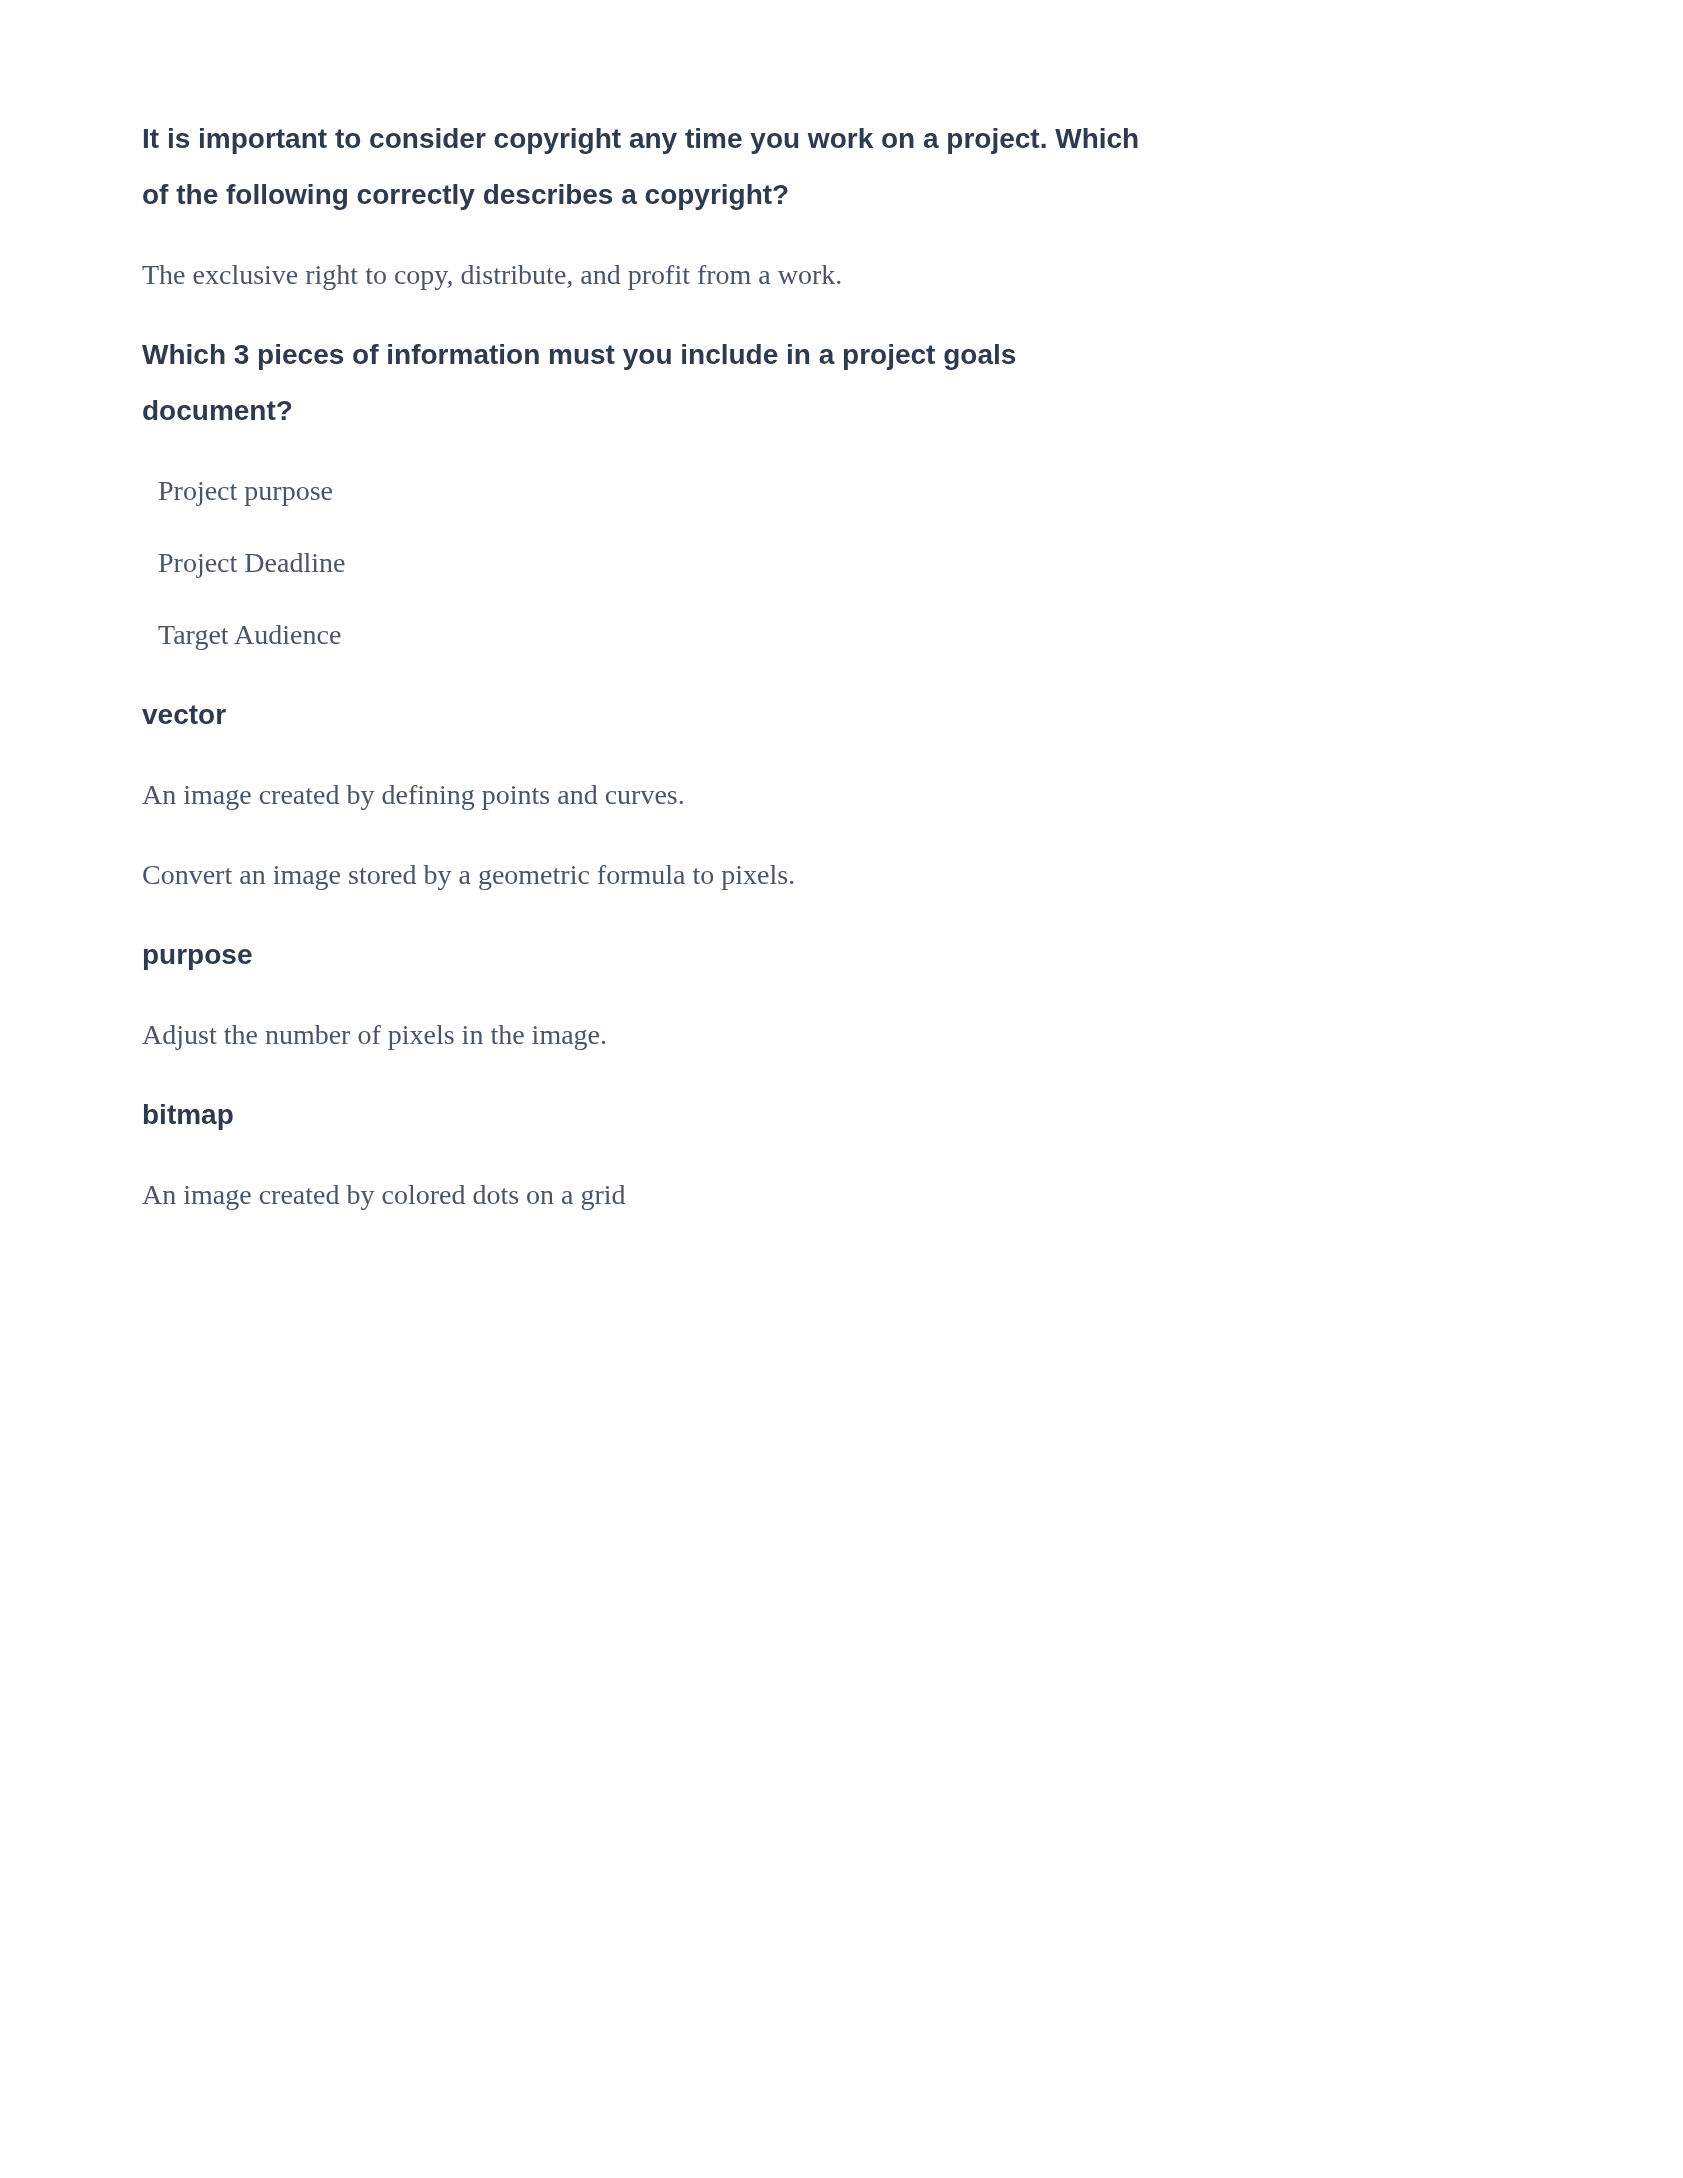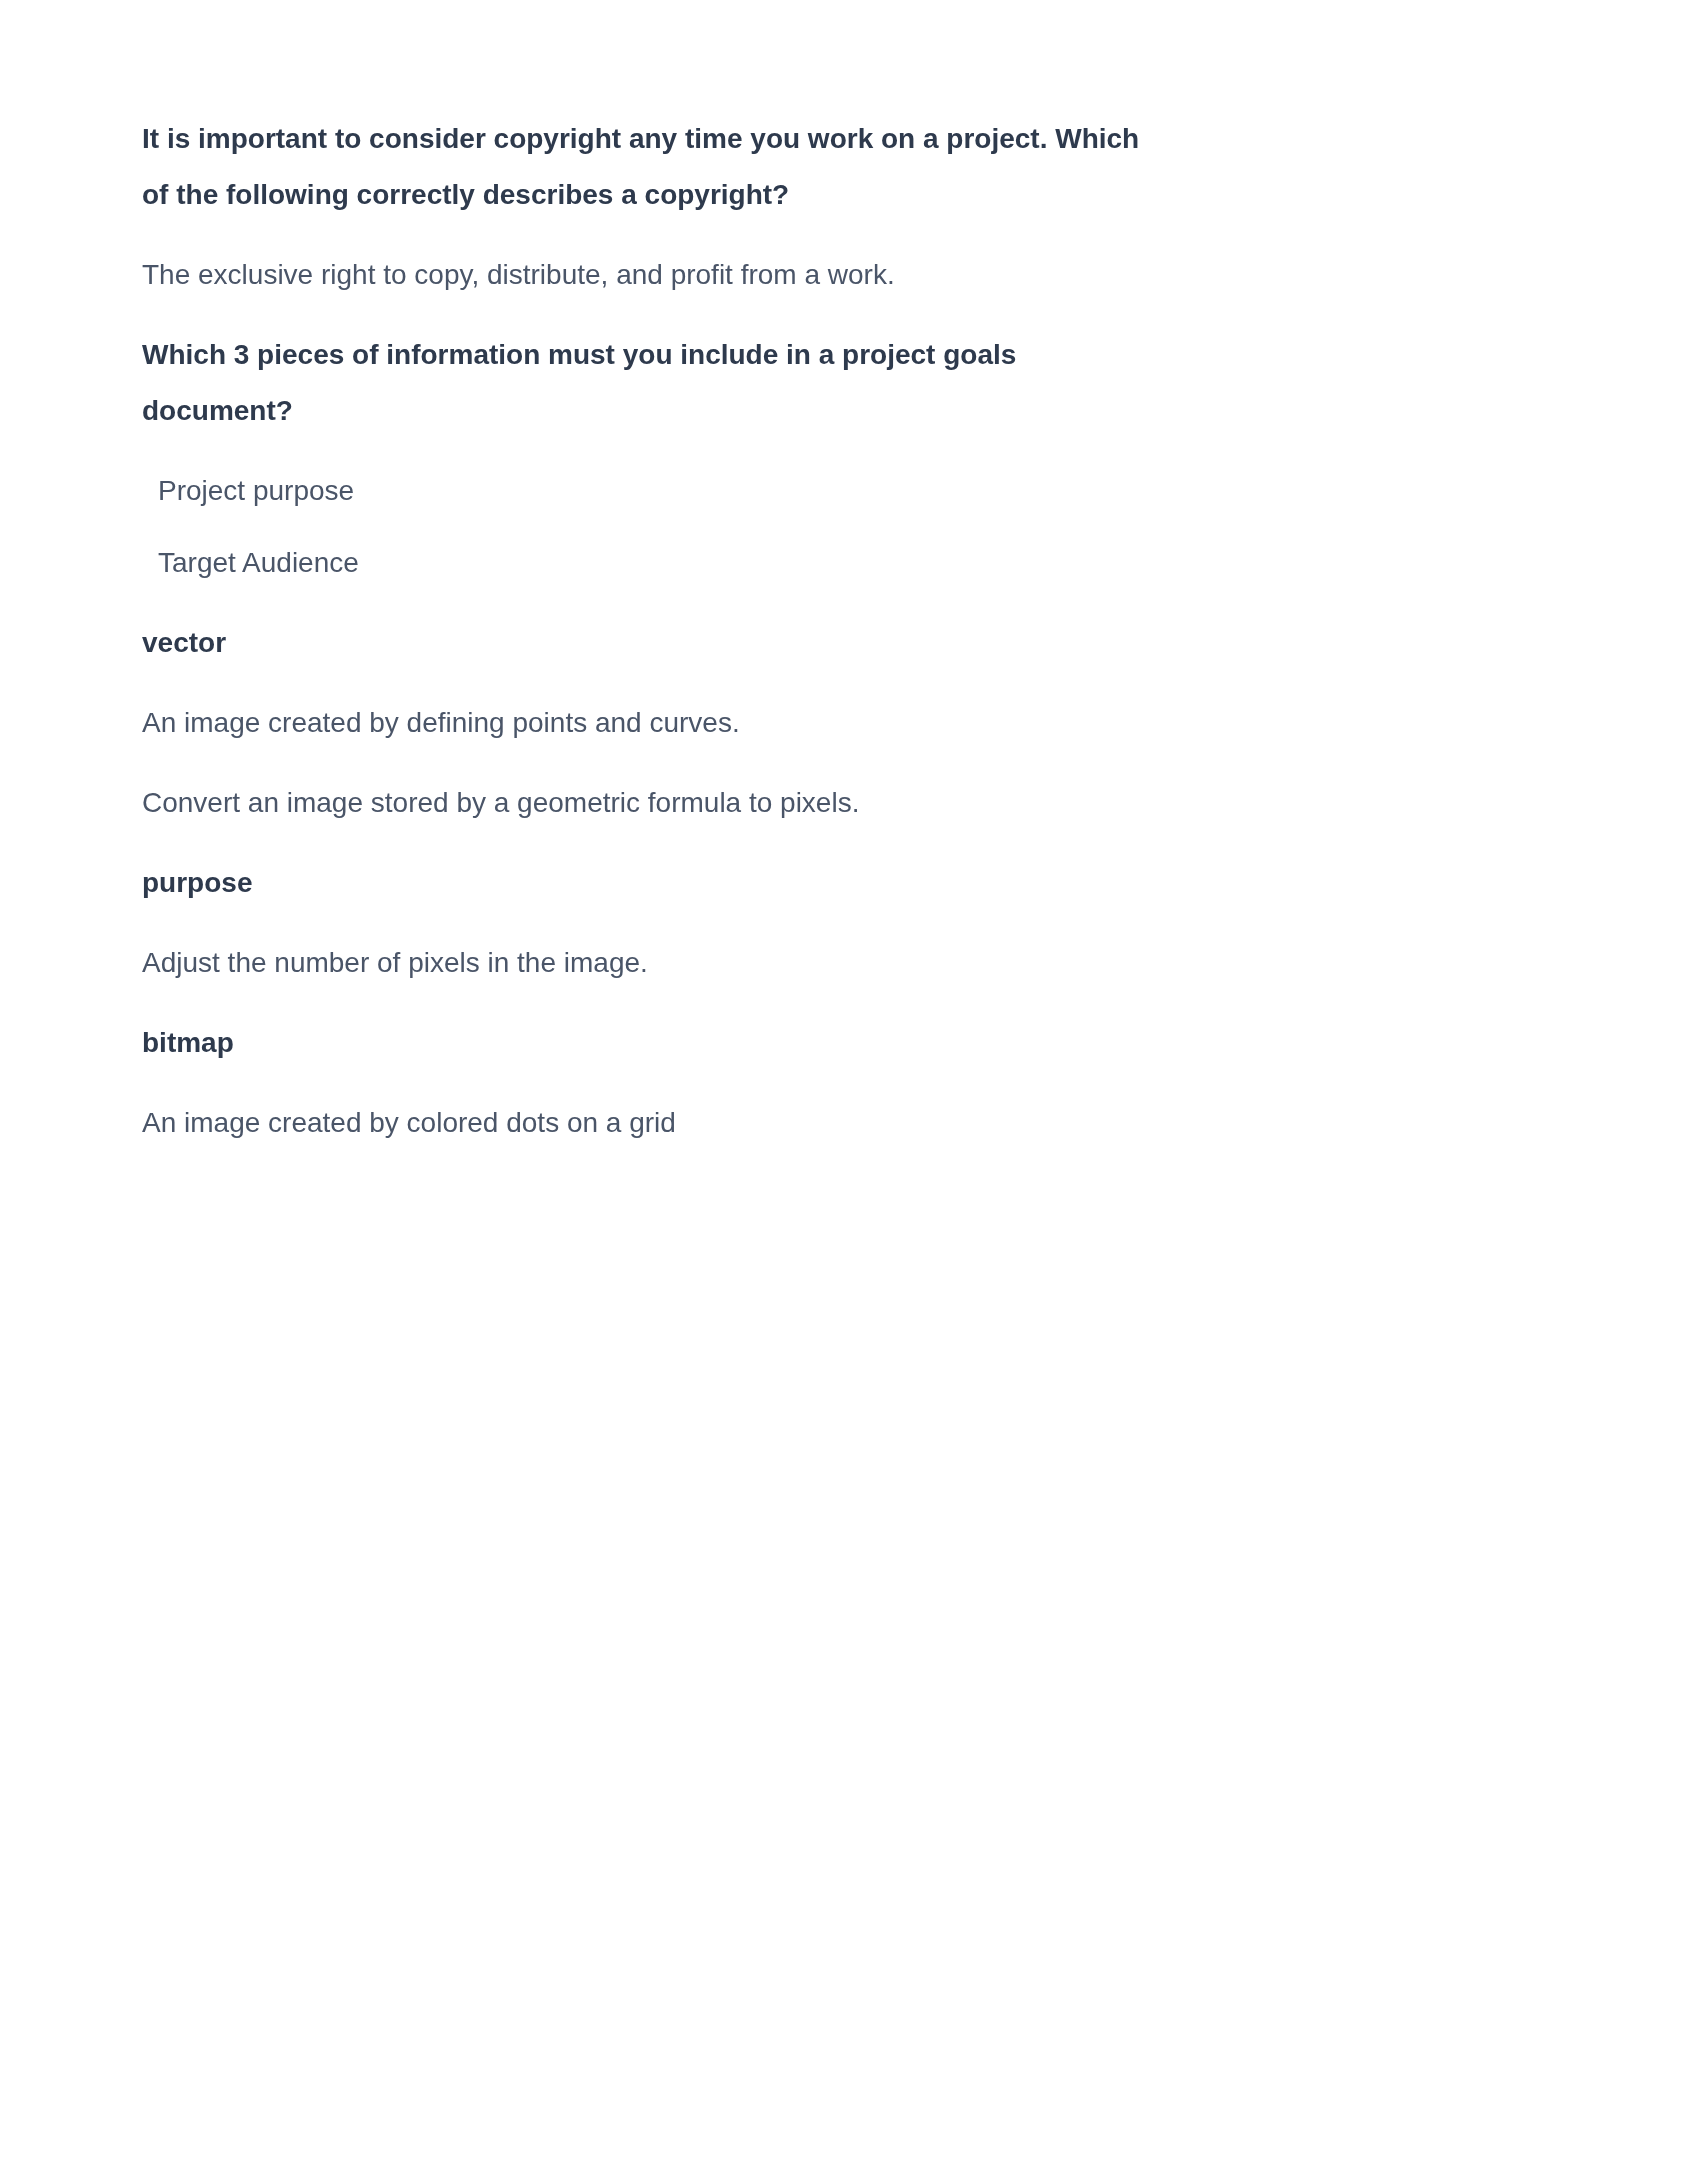--- a/index.html
+++ b/index.html
@@ -24,20 +24,21 @@
     font-size: 28px;
     line-height: 2.0;
   }
   .q {
     font-weight: bold;
     color: #2e3a4d;
   }
   .a {
     font-weight: normal;
     color: #4a5568;
+    font-family: Liberation Serif, serif;
   }
   .list-group {
     margin: 0 0 24px 0;
   }
   .list-group p {
     margin: 16px;
   }
 </style>
 </head>
 <body>
@@ -46,20 +47,21 @@
   <div class="content">
 
     <p class="q">It is important to consider copyright any time you work on a project. Which of the following correctly describes a copyright?</p>
 
     <p class="a">The exclusive right to copy, distribute, and profit from a work.</p>
 
     <p class="q">Which 3 pieces of information must you include in a project goals document?</p>
 
     <div class="list-group">
       <p class="a">Project purpose</p>
+      <p class="a">Project Deadline</p>
       <p class="a">Target Audience</p>
     </div>
 
 
 
     <p class="q">vector</p>
 
     <p class="a">An image created by defining points and curves.</p>
 
 

